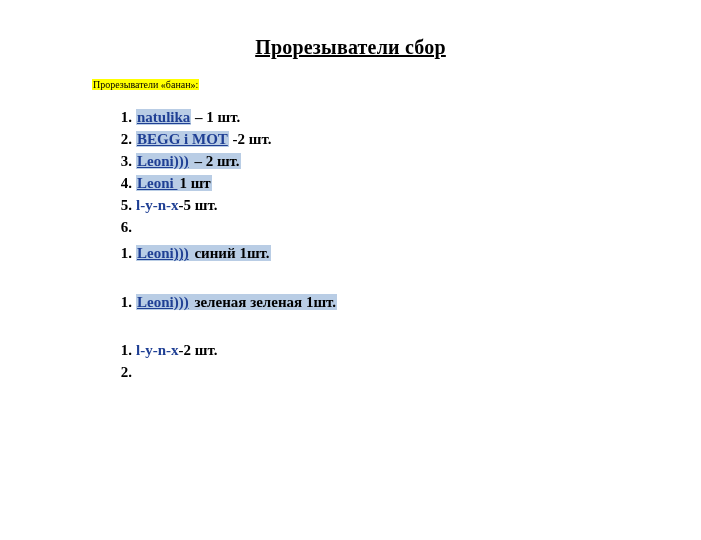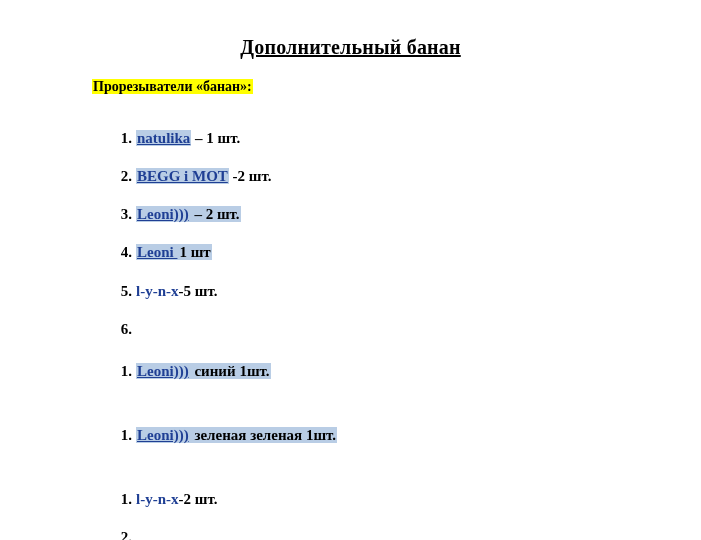--- a/index.html
+++ b/index.html
@@ -33,22 +33,22 @@
     text-decoration: underline;
     letter-spacing: 0.2px;
   }
   .body-block {
     position: absolute;
     top: 78px;
     left: 92px;
     width: 560px;
   }
   .section-head {
-    font-size: 14px;
-    font-weight: bold;
+    font-size: 10px;
+    font-weight: normal;
     color: #000000;
     margin: 0 0 4px 0;
     line-height: 1.35;
   }
   .hl-yellow {
     background: #ffff00;
     padding: 0 1px;
   }
   .hl-blue {
     background: #b9cde5;
@@ -62,21 +62,20 @@
   }
   ol.list > li {
     position: relative;
     font-size: 15px;
     font-weight: bold;
     color: #000000;
     line-height: 1.48;
     counter-increment: itemcnt;
     padding-left: 0;
     white-space: nowrap;
-    margin-top: 16px;
   }
   ol.list > li:before {
     content: counter(itemcnt) ".";
     position: absolute;
     left: -26px;
     width: 22px;
     text-align: right;
     font-weight: bold;
     color: #000000;
   }
@@ -95,21 +94,21 @@
     font-weight: bold;
   }
   .gap-sm { height: 10px; }
   .gap-md { height: 16px; }
 </style>
 </head>
 <body>
 
 <div class="page">
 
-  <div class="doc-title">Дополнительный банан</div>
+  <div class="doc-title">Прорезыватели сбор</div>
 
   <div class="body-block">
 
     <div class="section-head">
       <span class="hl-yellow">Прорезыватели «банан»:</span>
     </div>
     <div class="gap-sm"></div>
     <ol class="list">
       <li>
         <span class="link hl-blue">natulika</span><span class="plain"> – 1 шт.</span>

